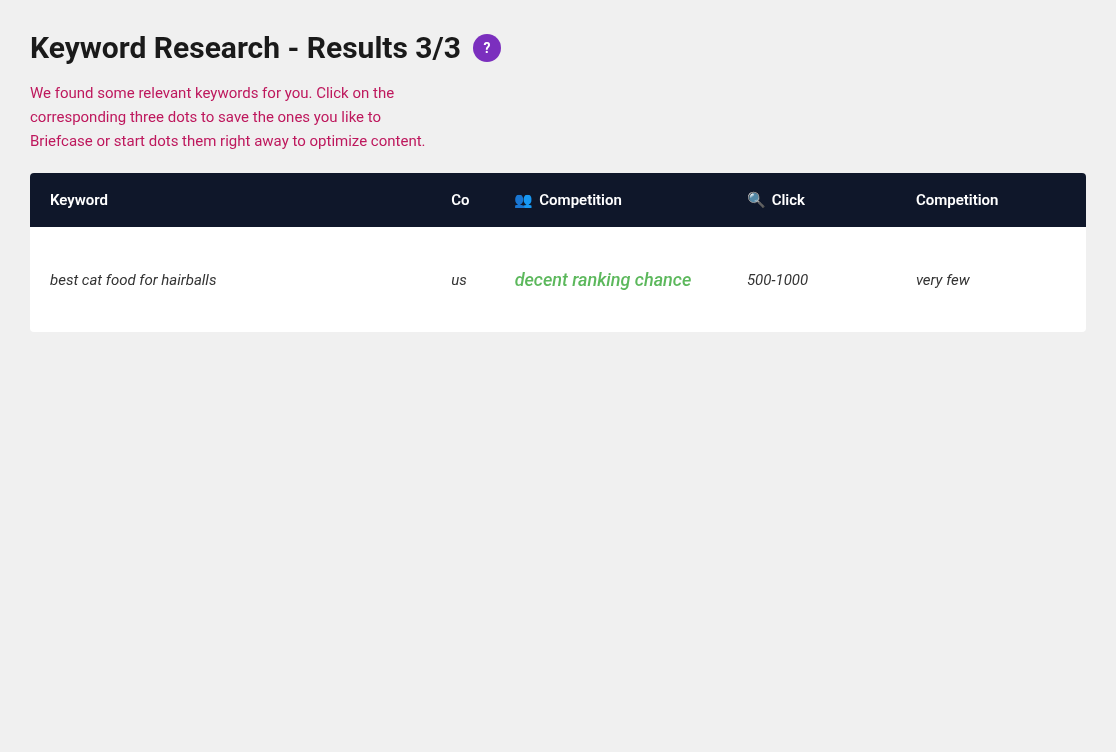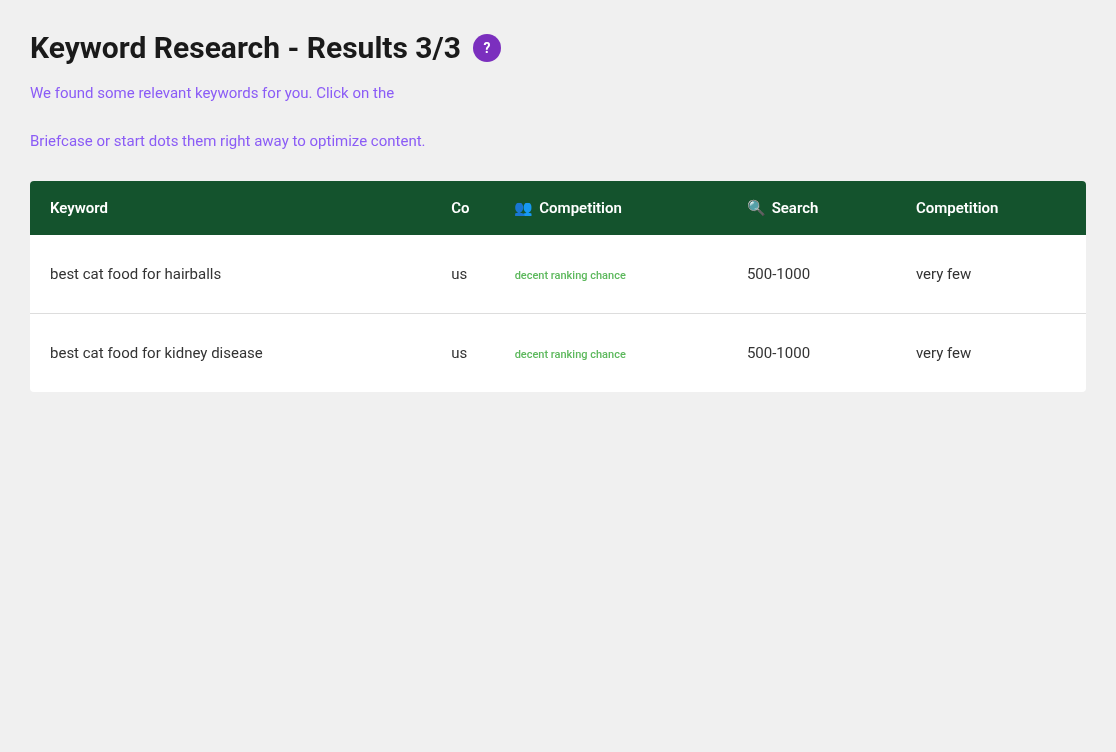--- a/index.html
+++ b/index.html
@@ -7,21 +7,21 @@
       font-family: -apple-system, BlinkMacSystemFont, 'Segoe UI', Roboto, sans-serif;
       background: #f0f0f0;
       padding: 30px;
       width: 1116px;
       min-height: 752px;
     }
     .page-container {
       background: #f0f0f0;
     }
     .header-section {
-      margin-bottom: 28px;
+      margin-bottom: 20px;
     }
     .title-row {
       display: flex;
       align-items: center;
       gap: 12px;
       margin-bottom: 16px;
     }
     .page-title {
       font-size: 30px;
       font-weight: 700;
@@ -36,83 +36,84 @@
       align-items: center;
       justify-content: center;
       color: white;
       font-size: 14px;
       font-weight: bold;
       cursor: pointer;
       flex-shrink: 0;
     }
     .subtitle {
       font-size: 15px;
-      color: #8b5cf6;
+      color: #be185d;
       line-height: 1.6;
     }
     .table-wrapper {
       background: white;
       border-radius: 4px;
       overflow: hidden;
       margin-top: 20px;
     }
     table {
       width: 100%;
       border-collapse: collapse;
     }
     thead tr {
-      background: #14532d;
+      background: #0f172a;
     }
     thead th {
       color: white;
       font-weight: 600;
       font-size: 15px;
       padding: 18px 20px;
       text-align: left;
     }
     thead th.col-keyword { width: 38%; }
     thead th.col-co { width: 6%; }
     thead th.col-competition { width: 22%; }
     thead th.col-search { width: 16%; }
     thead th.col-discussion { width: 18%; }
     tbody tr {
       border-bottom: 1px solid #ddd;
     }
     tbody tr:last-child {
       border-bottom: none;
     }
     tbody td {
-      padding: 30px 20px;
+      padding: 42px 20px;
       font-size: 15px;
       color: #333;
       vertical-align: middle;
+      font-style: italic;
     }
     .competition-value {
       color: #5cb85c;
       font-weight: 500;
-      font-size: 11px;
+      font-size: 18px;
     }
     .col-icon {
       display: flex;
       align-items: center;
       gap: 6px;
     }
   </style>
 </head>
 <body>
 
 <div class="page-container">
   <div class="header-section">
     <div class="title-row">
       <h1 class="page-title">Keyword Research - Results 3/3</h1>
       <div class="help-icon">?</div>
     </div>
     <p class="subtitle">
       <span>We found some relevant keywords for you. Click on the</span><br>
-      <br>
+      <span>corresponding three dots to save the ones you like to</span><br>
       <span>Briefcase or start dots them right away to optimize content.</span>
     </p>
   </div>
 
   <div class="table-wrapper">
     <table>
       <thead>
         <tr>
           <th class="col-keyword">
             <span>Keyword</span>
@@ -122,39 +123,32 @@
           </th>
           <th class="col-competition">
             <span class="col-icon">
               <span>👥</span>
               <span>Competition</span>
             </span>
           </th>
           <th class="col-search">
             <span class="col-icon">
               <span>🔍</span>
-              <span>Search</span>
+              <span>Click</span>
             </span>
           </th>
           <th class="col-discussion">
             <span>Competition</span>
           </th>
         </tr>
       </thead>
       <tbody id="table-body">
       <tr>
             <td>best cat food for hairballs</td>
             <td>us</td>
             <td><span class="competition-value">decent ranking chance</span></td>
             <td>500-1000</td>
             <td>very few</td>
           </tr>
-          <tr>
-            <td>best cat food for kidney disease</td>
-            <td>us</td>
-            <td><span class="competition-value">decent ranking chance</span></td>
-            <td>500-1000</td>
-            <td>very few</td>
-          </tr>
         </tbody>
     </table>
   </div>
 </div>
 
 </body></html>

